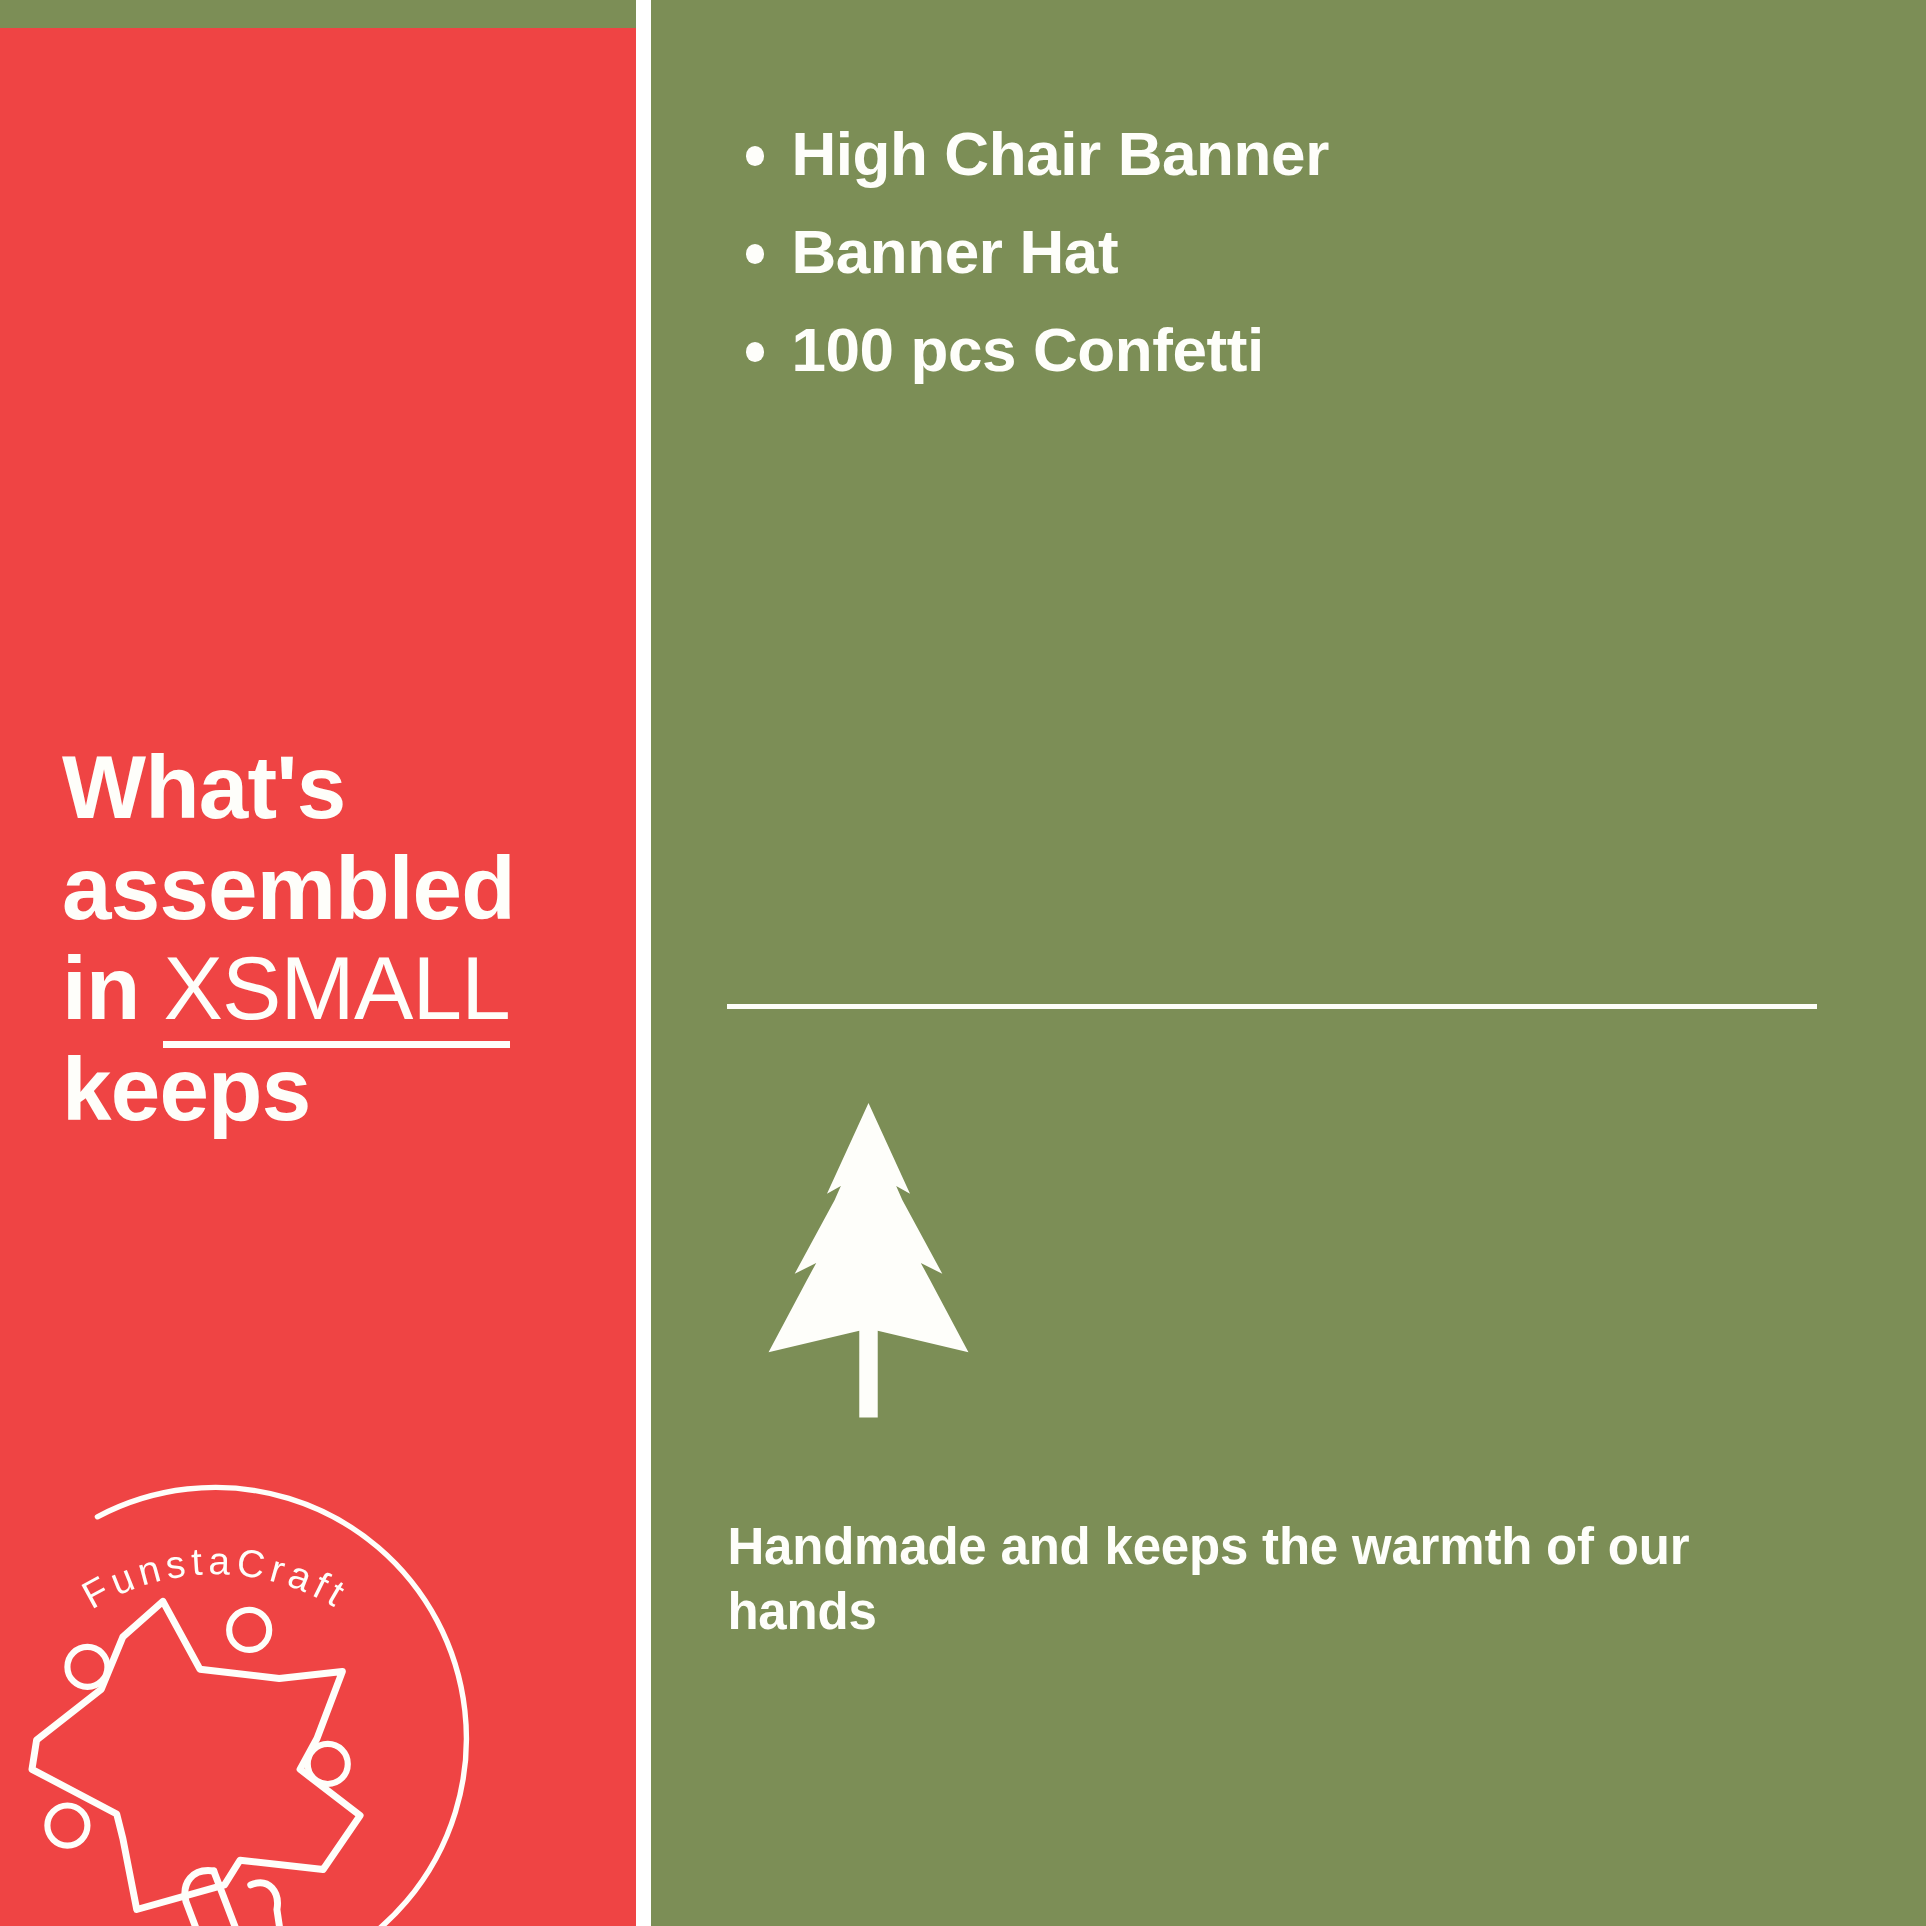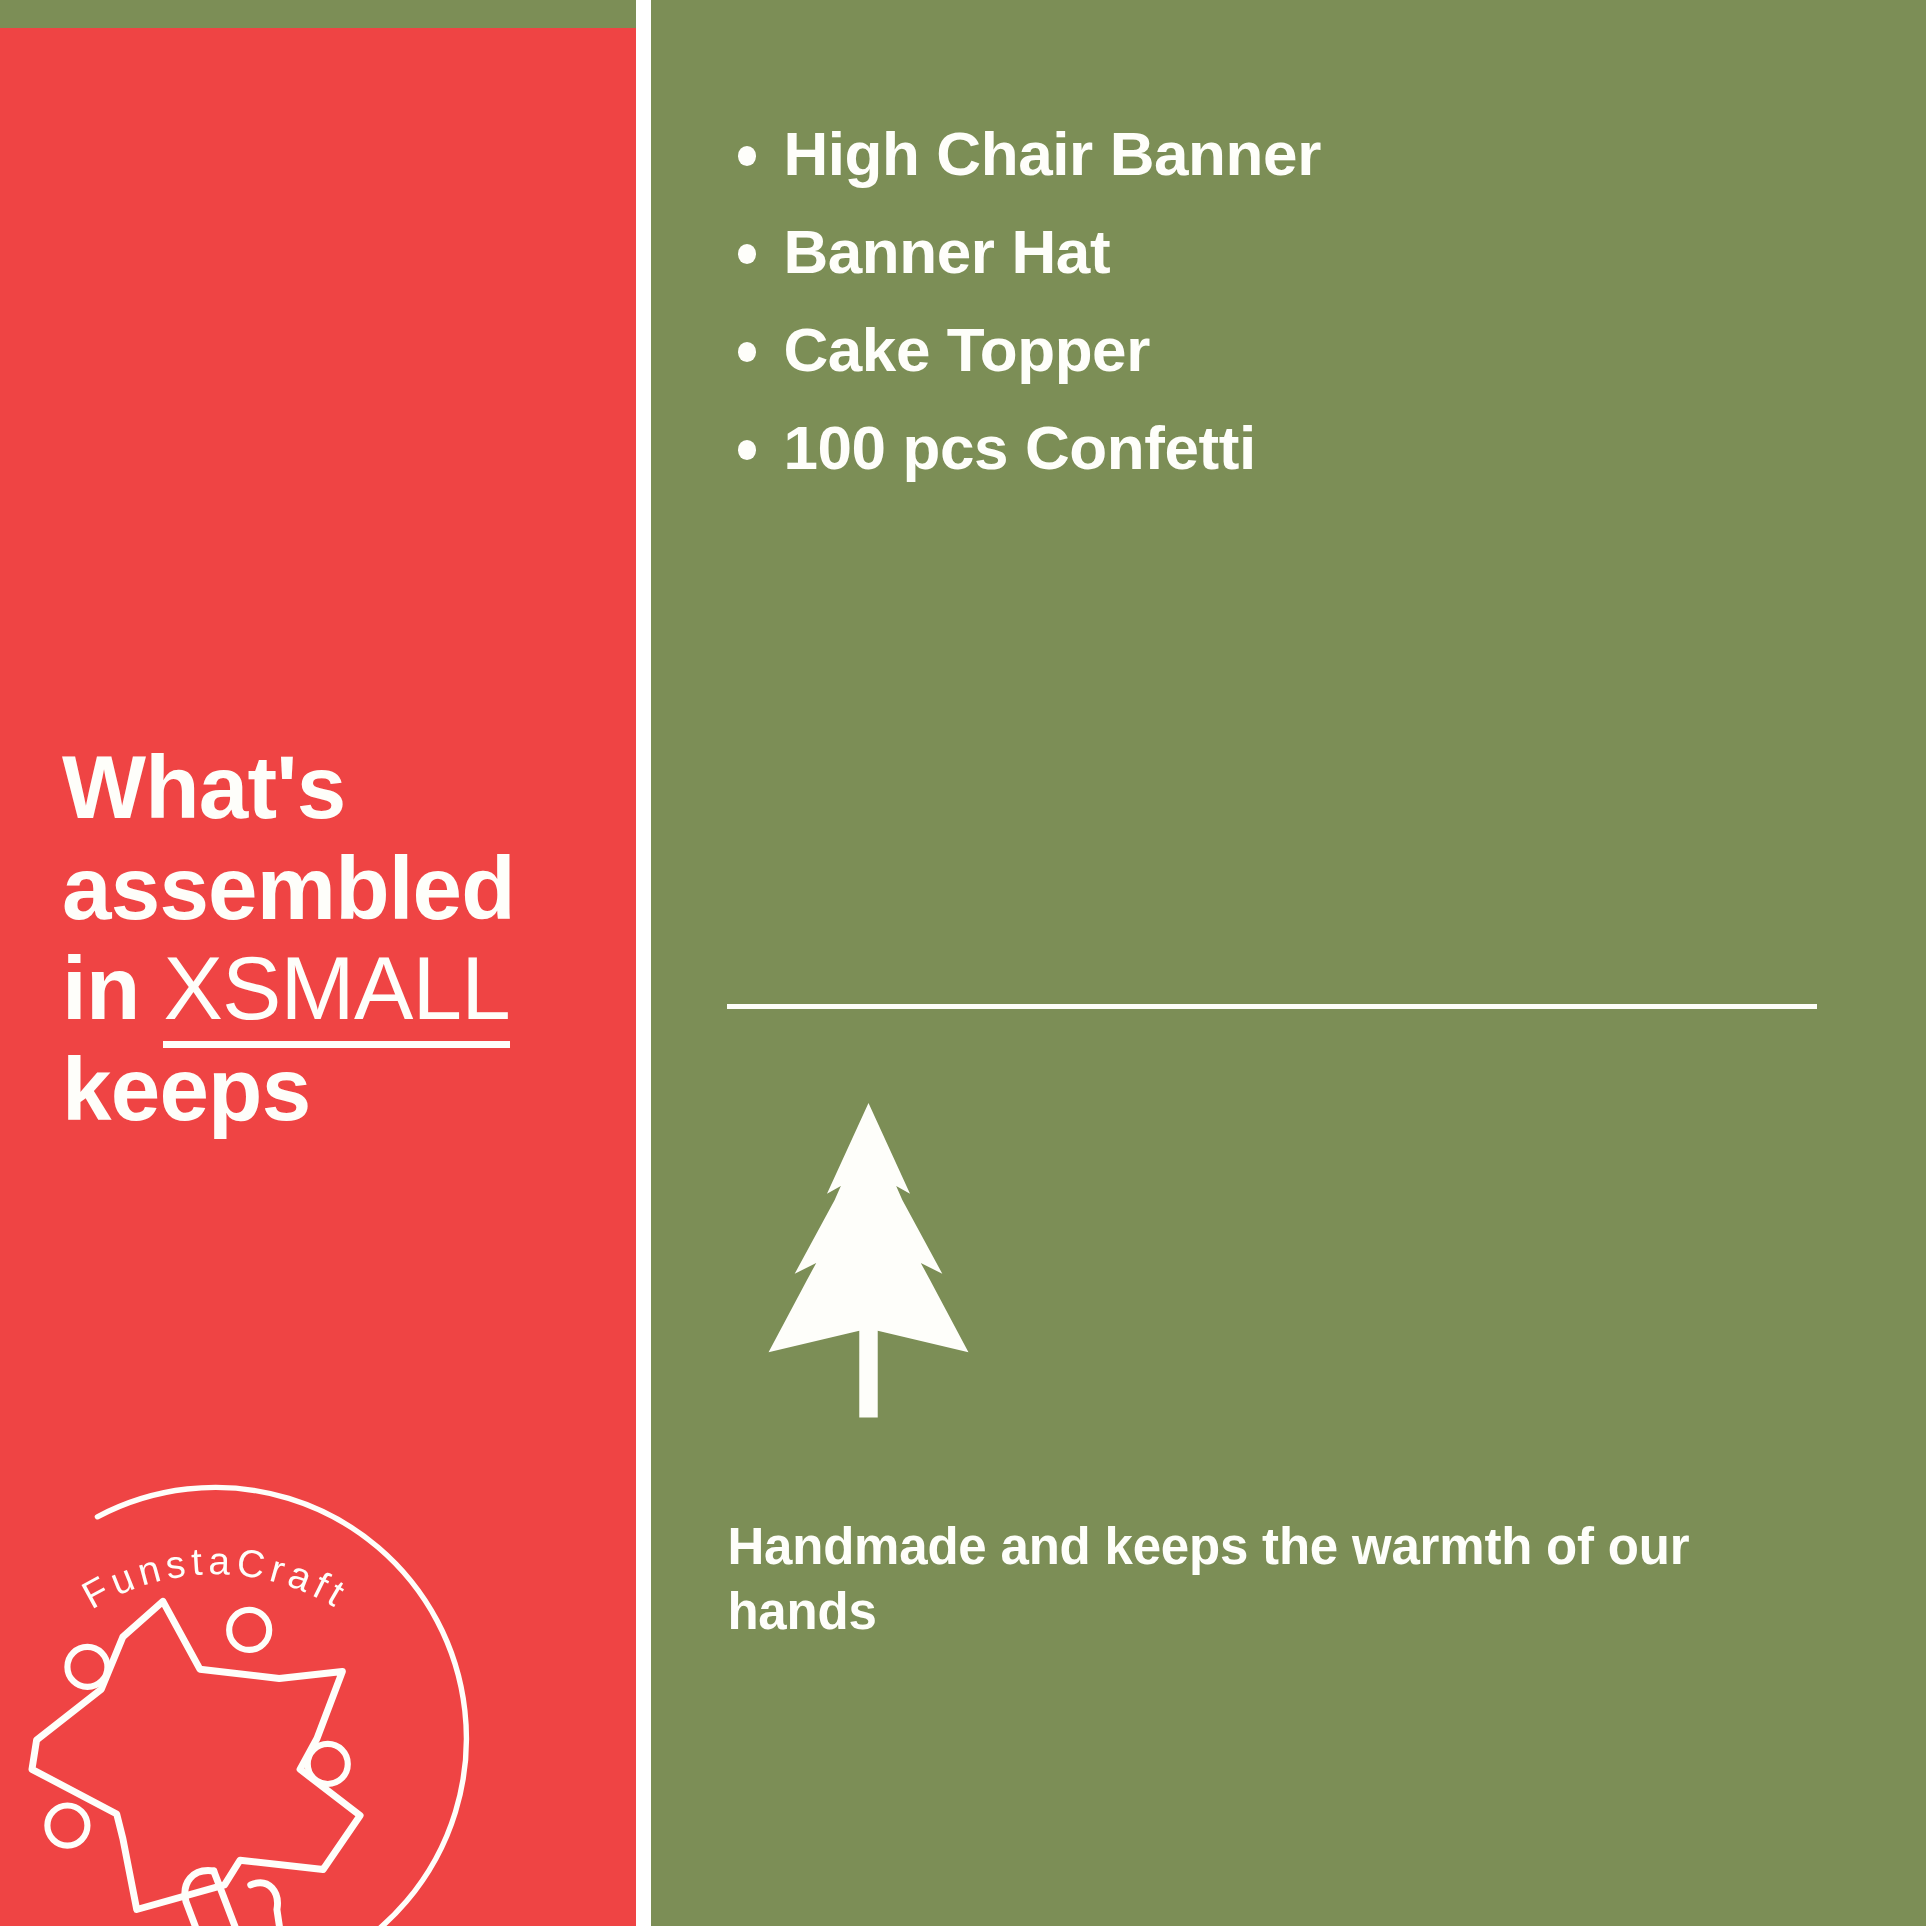--- a/index.html
+++ b/index.html
@@ -62,21 +62,21 @@
   #right-panel {
     position:relative;
     flex:1 1 auto;
     height:1926px;
     background:#7C8E56;
     overflow:hidden;
   }
 
   #bullet-list {
     position:absolute;
-    left:77px;
+    left:85px;
     top:123px;
     width:1156px;
     list-style:none;
   }
   #bullet-list li {
     position:relative;
     color:#FEFEFA;
     font-size:62px;
     font-weight:600;
     line-height:1.0;
@@ -190,21 +190,20 @@
     </div>
   </div>
 
   <div id="panel-gap"></div>
 
   <div id="right-panel">
 
     <ul id="bullet-list">
       <li>High Chair Banner</li>
       <li>Banner Hat</li>
-      <li>Cake Topper</li>
       <li>100 pcs Confetti</li>
     </ul>
 
     <div id="rule"></div>
 
     <div id="tree-icon">
       <svg viewBox="0 0 264 415" xmlns="http://www.w3.org/2000/svg">
         <path fill="#FEFEFA" d="
           M 132 6
           L 186 124

